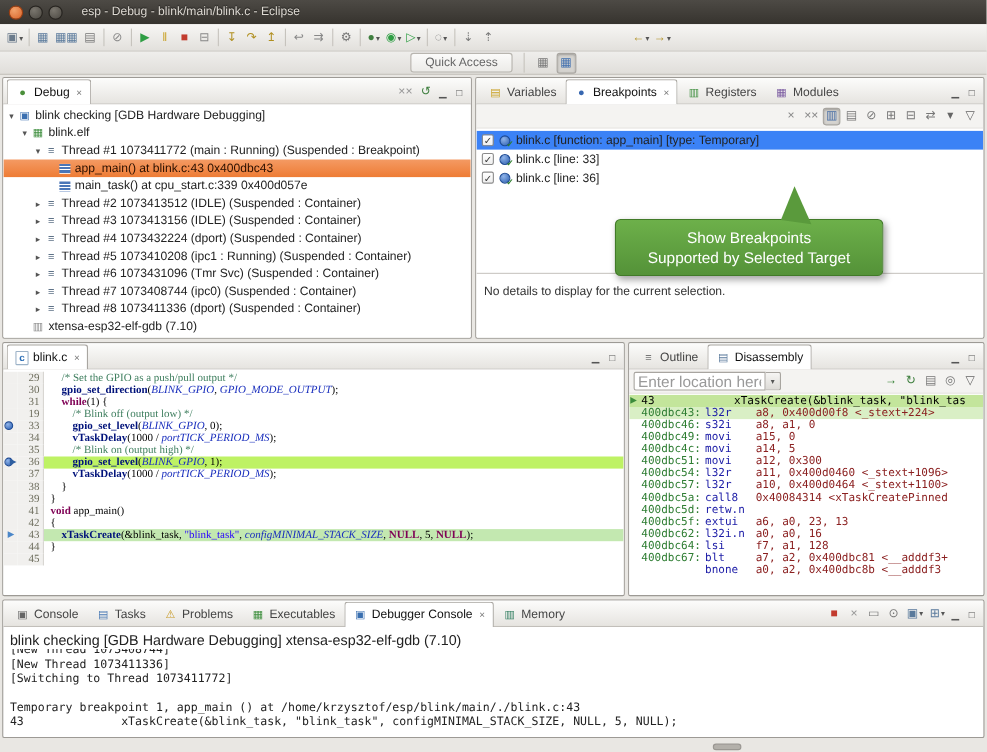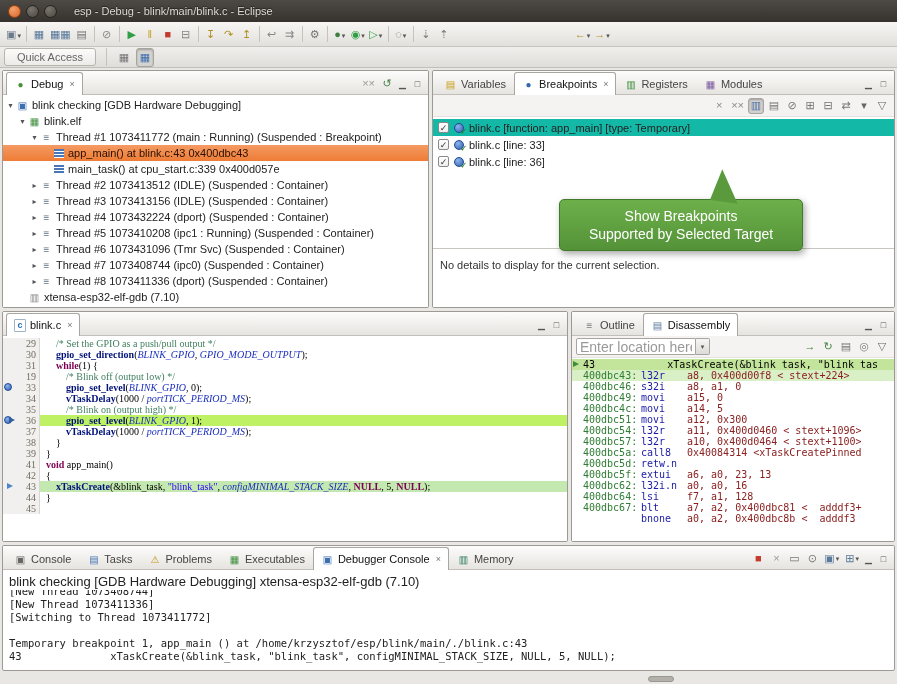--- a/index.html
+++ b/index.html
@@ -7,21 +7,21 @@
 body{width:897px;height:684px;position:relative;background:#e9e7e3;font-family:"Liberation Sans",sans-serif;font-size:11px;color:#222;overflow:hidden}
 
 
 .titlebar{position:absolute;left:0;top:0;right:0;height:22px;background:linear-gradient(#4d4a45,#36332e);display:flex;align-items:center;padding:0 8px;gap:5px}
 .winbtn{width:13px;height:13px;border-radius:50%;background:radial-gradient(circle at 35% 30%,#7a766e,#4a4741);border:1px solid #26231f;cursor:pointer}
 .winbtn.close{background:radial-gradient(circle at 35% 30%,#f2a26b,#d9642a);border-color:#9c3f12}
 .title{color:#dedad3;font-size:11px;margin-left:12px;text-shadow:0 -1px 1px rgba(0,0,0,.6);white-space:nowrap}
 
 
 .toolbar{position:absolute;left:0;top:22px;right:0;height:25px;background:linear-gradient(#f7f6f4,#e2e0dc);border-bottom:1px solid #c9c6c1;display:flex;align-items:center;padding:0 4px;overflow:hidden}
-.toolbar2{position:absolute;left:0;top:47px;right:0;height:21px;background:linear-gradient(#efeeec,#e0deda);border-bottom:1px solid #c2bfb9;display:flex;align-items:center;justify-content:flex-start;padding:0 4px}
+.toolbar2{position:absolute;left:0;top:47px;right:0;height:21px;background:linear-gradient(#efeeec,#e0deda);border-bottom:1px solid #c2bfb9;display:flex;align-items:center;justify-content:center;padding:0 4px}
 .tb-ic{display:inline-flex;align-items:center;justify-content:center;min-width:18px;height:19px;border-radius:3px;padding:0 1px;cursor:pointer;font-size:11px;line-height:1;border:1px solid transparent}
 .tb-ic .g{font-size:11px}
 .tb-ic .caret::after{content:"▾";font-size:7px;color:#555;margin-left:1px}
 .tb-ic.pressed{background:#d5d3cf;border-color:#a8a5a0;box-shadow:inset 0 1px 2px rgba(0,0,0,.25)}
 .tbsep{width:1px;height:16px;background:#c6c3bd;margin:0 3px;flex:none}
 .tbsep.tall{height:18px;margin:0 8px}
 .tb-space{display:inline-block;height:1px}
 .quick-access{font-family:inherit;font-size:11px;color:#666;background:linear-gradient(#fbfbfa,#ecebe8);border:1px solid #b8b5af;border-radius:3px;padding:2px 12px;margin-right:2px;cursor:pointer}
 .persp{display:flex;align-items:center;gap:3px}
 
@@ -57,21 +57,21 @@
 .exp-open::before{content:"▾"}
 .exp-closed::before{content:"▸"}
 .trow .nico{width:13px;display:inline-flex;justify-content:center;margin-right:3px;font-size:10px;flex:none}
 .trow.selected{background:linear-gradient(#f49a63,#ee7c35)}
 .trow.selected .lbl{color:#2b1000}
 .ic-frame{width:10px;height:9px;background:repeating-linear-gradient(180deg,#4a76b8 0 2px,#fff 2px 3px);flex:none;margin:0 4px 0 2px}
 
 
 .bp-list{height:132px;border-bottom:1px solid #c9c6c1;padding-top:2px;overflow:hidden}
 .bprow{display:flex;align-items:center;height:17px;padding-left:5px;gap:5px;white-space:nowrap;cursor:pointer}
-.bprow.selected{background:#14b8a6}
+.bprow.selected{background:#3b82f6}
 .cb{width:11px;height:11px;border:1px solid #8a8a8a;background:linear-gradient(#fff,#eee);display:inline-flex;align-items:center;justify-content:center;font-size:9px;color:#333;border-radius:2px;flex:none;cursor:pointer}
 .cb.checked::before{content:"✓"}
 .bp-dot{width:10px;height:10px;border-radius:50%;background:radial-gradient(circle at 35% 30%,#8fb4ea,#2d5fb0);border:1px solid #1d4a94;position:relative;flex:none}
 .bp-dot::after{content:"✓";position:absolute;right:-4px;bottom:-4px;font-size:8px;color:#2d7d2d;font-weight:bold}
 .bp-details{padding:10px 7px;color:#333}
 .bp-tooltip{position:absolute;left:126px;top:82px;width:244px;background:linear-gradient(#6db04a,#549238);border:1px solid #417a28;border-radius:5px;color:#fff;text-align:center;padding:7px 8px;font-size:14px;box-shadow:2px 3px 7px rgba(0,0,0,.35);z-index:40}
 .tt-arrow{position:absolute;top:-30px;left:152px;width:0;height:0;border-left:8px solid transparent;border-right:20px solid transparent;border-bottom:32px solid #5a9a3c;transform:rotate(8deg)}
 .tt-line{line-height:18px}
 
 

